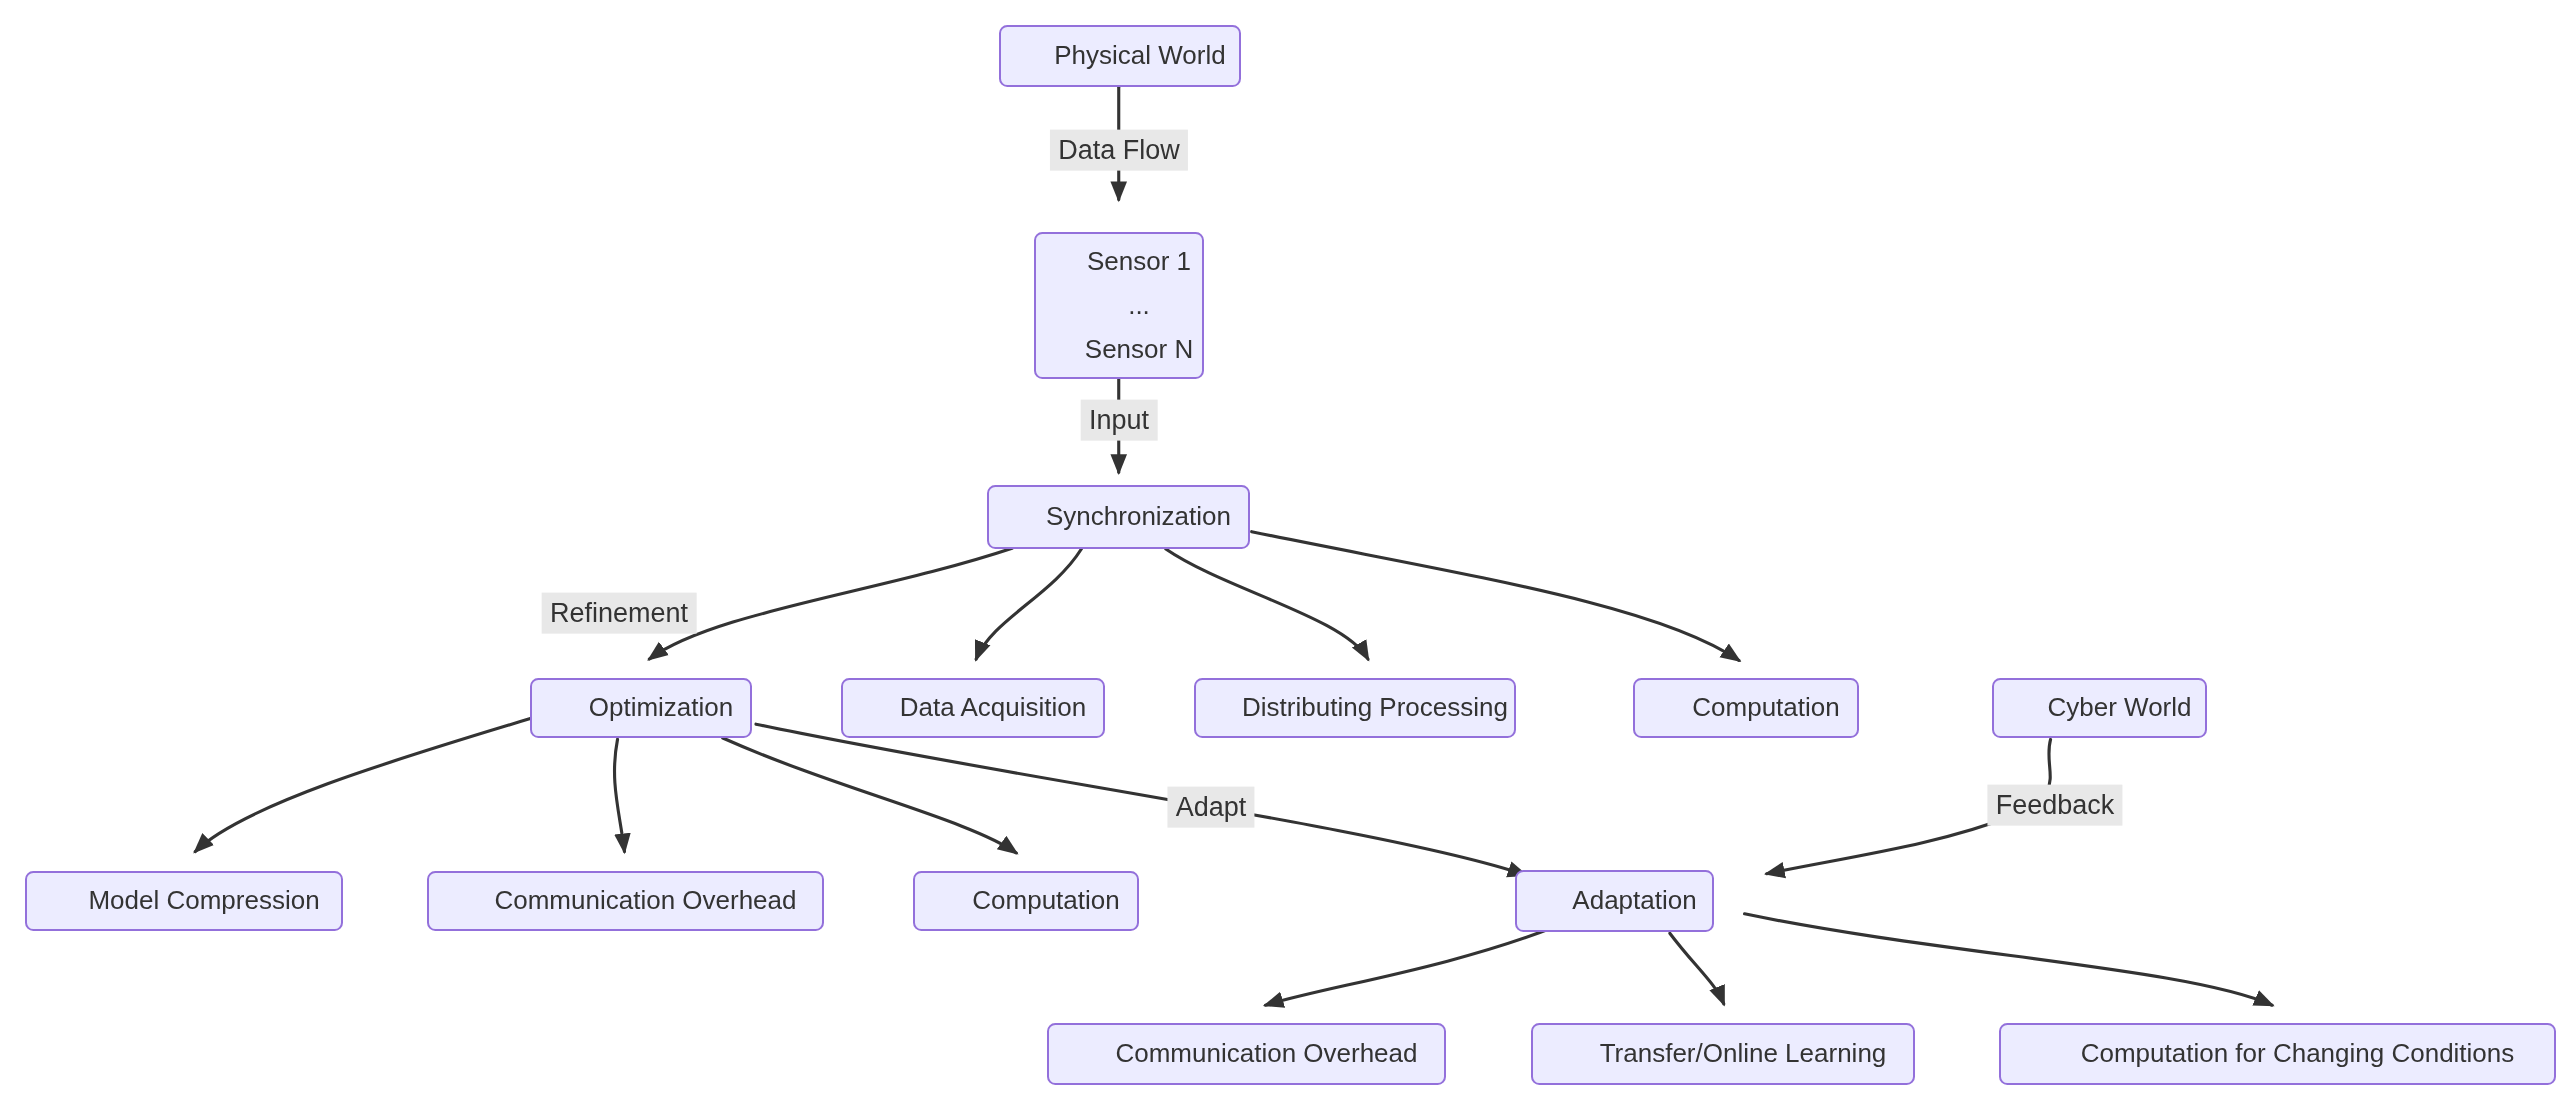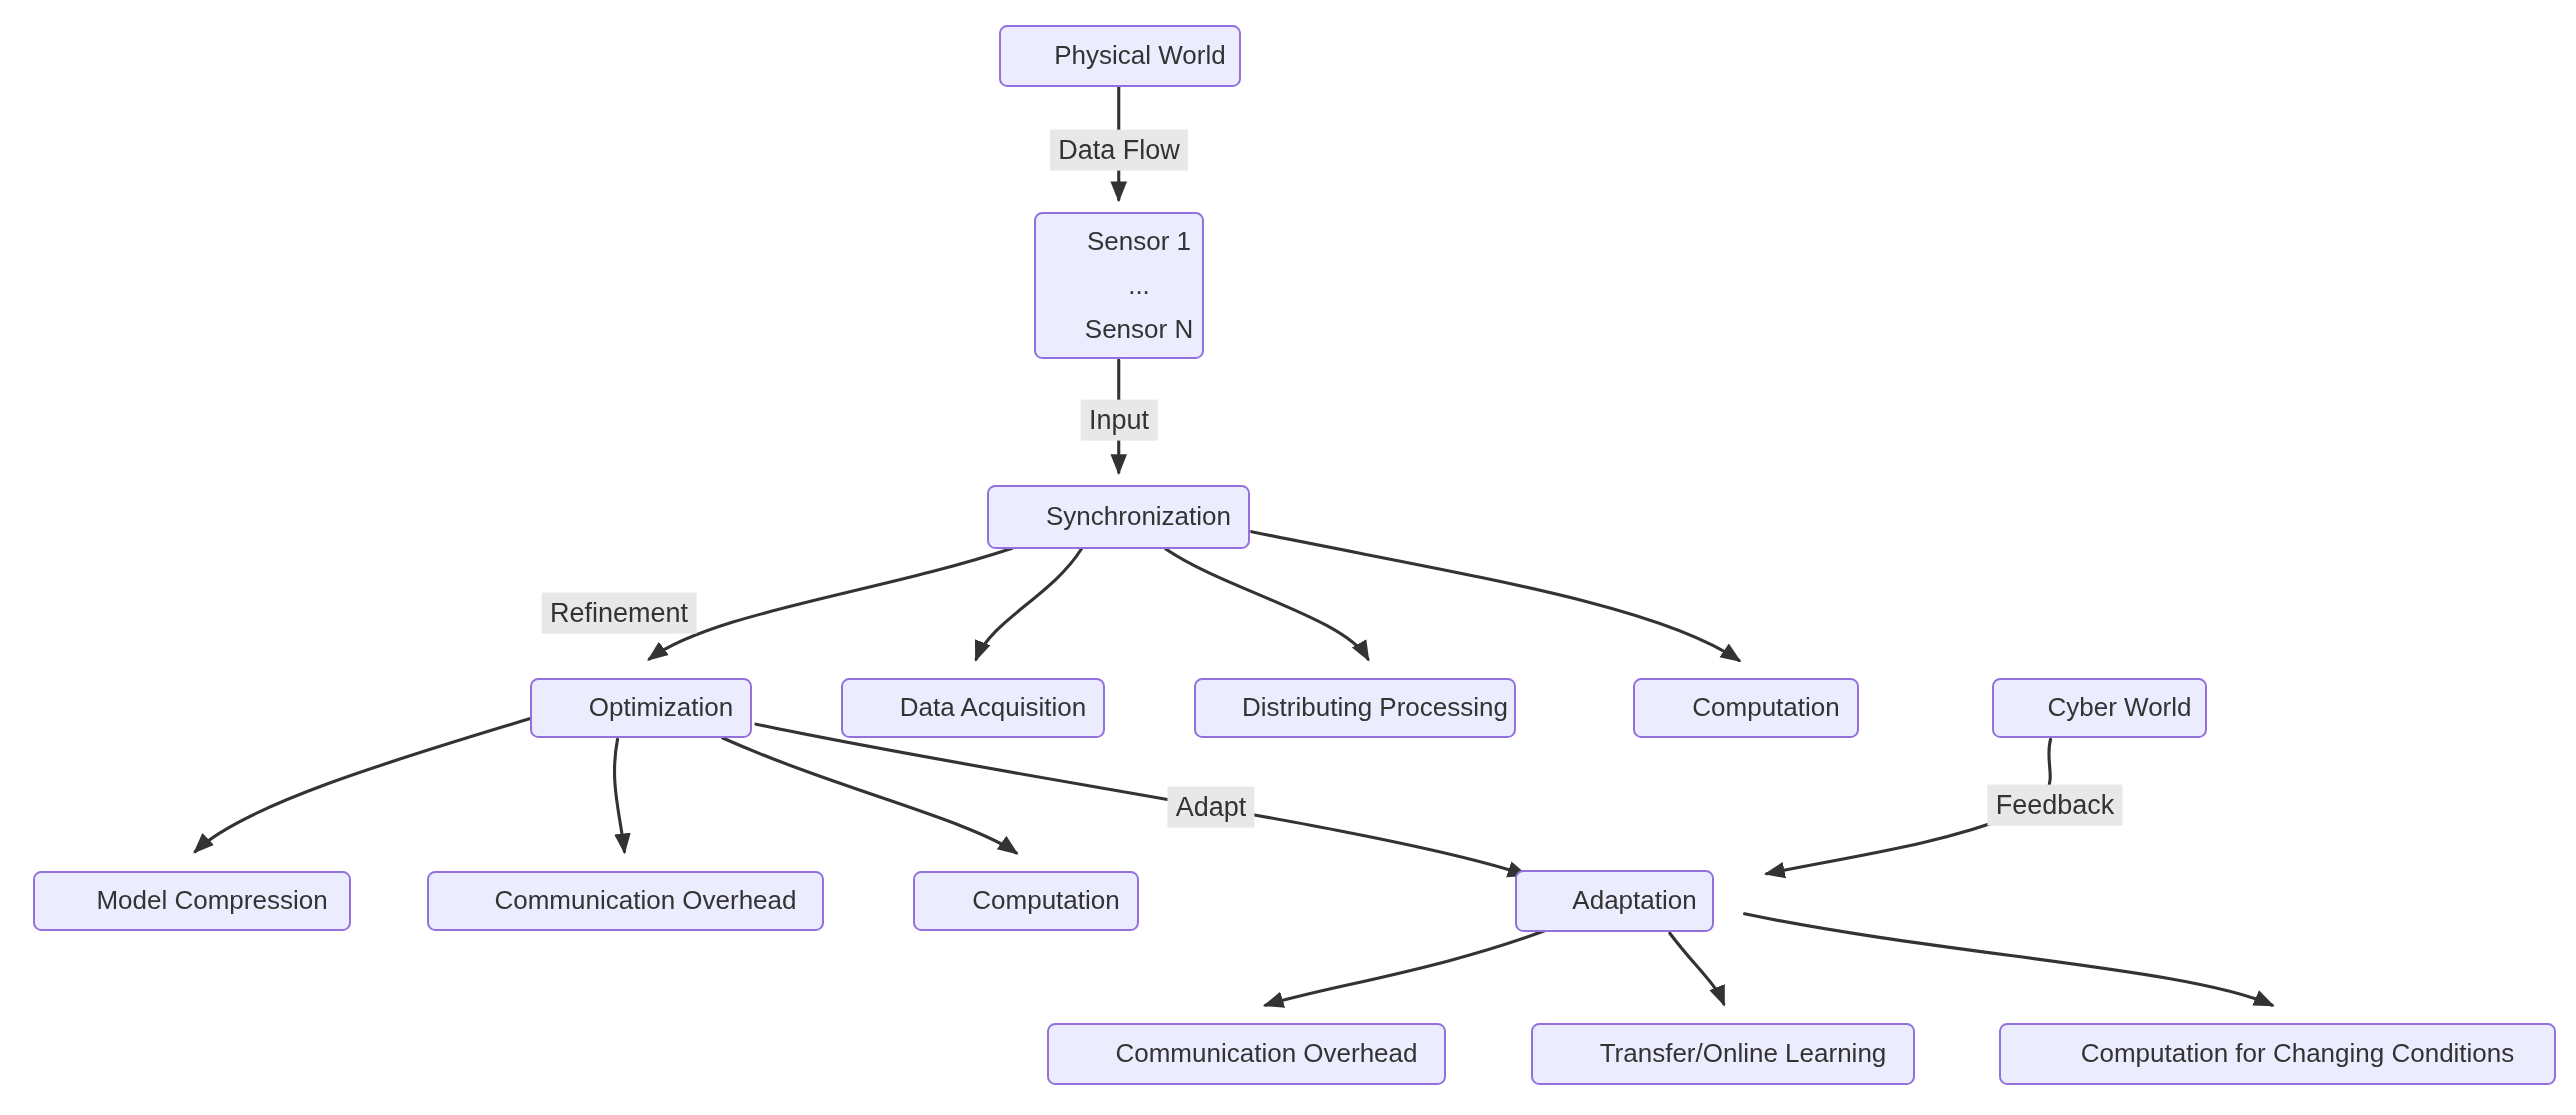--- a/index.html
+++ b/index.html
@@ -41,21 +41,21 @@
     background: var(--node-fill);
     border: 2.1px solid var(--node-border);
     border-radius: 8.3px;
     color: var(--text);
     font-size: 26px;
     line-height: 1.2;
     text-align: center;
     white-space: nowrap;
     padding-left: 40px;
   }
-  .node.multiline { gap: 12.5px; }
+  .node.multiline { gap: 12.5px; margin-top: 20px; }
   .edge-label {
     position: absolute;
     transform: translate(-50%, -50%);
     background: var(--edge-label-bg);
     color: var(--text);
     font-size: 27px;
     line-height: 1.25;
     padding: 3.5px 8.3px;
     white-space: nowrap;
   }
@@ -110,21 +110,21 @@
   <div class="node" style="left:1194px; top:678px; width:322px; height:60px;">
     <span>Distributing Processing</span>
   </div>
   <div class="node" style="left:1633px; top:678px; width:226px; height:60px;">
     <span>Computation</span>
   </div>
   <div class="node" style="left:1945px; top:678px; width:215px; height:60px;margin-left:47px;">
     <span>Cyber World</span>
   </div>
 
-  <div class="node" style="left:25px; top:871px; width:318px; height:60px;margin-left:8px;">
+  <div class="node" style="left:25px; top:871px; width:318px; height:60px;">
     <span>Model Compression</span>
   </div>
   <div class="node" style="left:427px; top:871px; width:397px; height:60px;">
     <span>Communication Overhead</span>
   </div>
   <div class="node" style="left:913px; top:871px; width:226px; height:60px;">
     <span>Computation</span>
   </div>
   <div class="node" style="left:1515px; top:870px; width:199px; height:62px;">
     <span>Adaptation</span>

